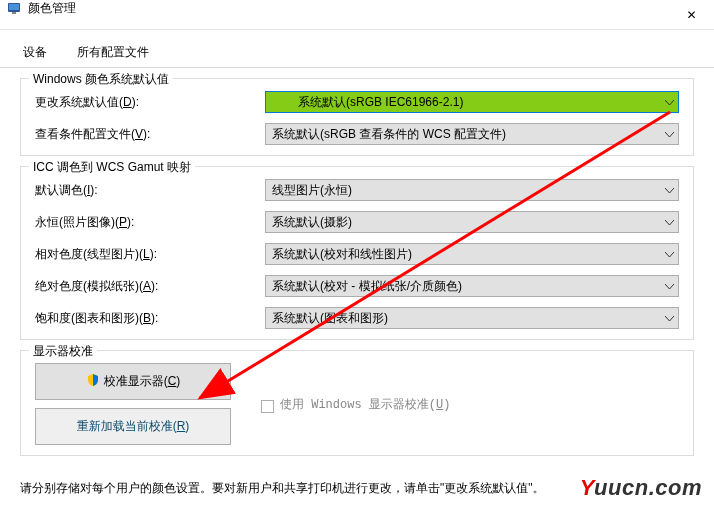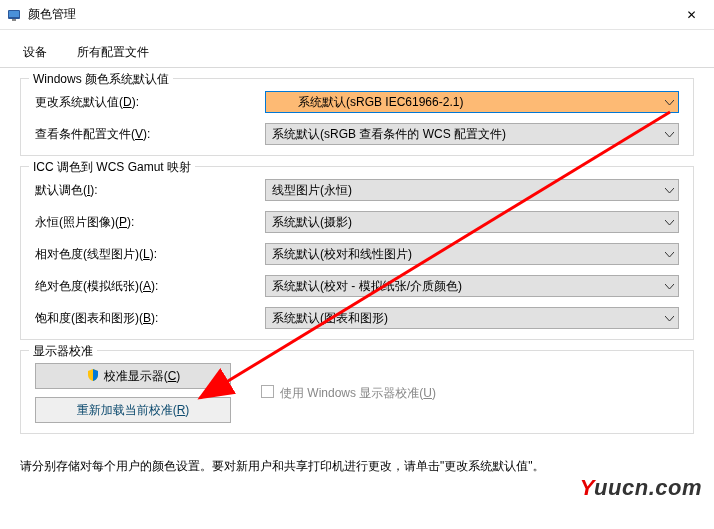--- a/index.html
+++ b/index.html
@@ -1,37 +1,37 @@
 <!DOCTYPE html>
 <html><head>
 <meta charset="utf-8">
 <style>
 * { box-sizing: border-box; margin: 0; padding: 0; }
 body { font-family: "Microsoft YaHei", "Segoe UI", sans-serif; font-size: 12px; background: #fff; color: #000; width: 714px; height: 529px; overflow: hidden; position: relative; }
-.titlebar { display: flex; align-items: center; height: 30px; padding: 0 0 0 6px; border-bottom: 1px solid #e5e5e5; }
+.titlebar { display: flex; height: 30px; padding: 0 0 0 6px; border-bottom: 1px solid #e5e5e5; }
 .titlebar .icon { width: 16px; height: 16px; margin-right: 6px; display: inline-flex; align-items: center; justify-content: center; }
 .titlebar .title { flex: 1; font-size: 12px; }
 .titlebar .close { width: 45px; height: 30px; display: flex; align-items: center; justify-content: center; cursor: pointer; }
 .tabs { display: flex; padding: 6px 8px 0 8px; border-bottom: 1px solid #d9d9d9; }
 .tab { padding: 6px 14px; font-size: 12px; cursor: pointer; border: 1px solid transparent; position: relative; top: 1px; }
 .tab.active { border: 1px solid #d9d9d9; border-bottom: 1px solid #fff; background: #fff; }
 .content { padding: 10px 20px 6px 20px; }
 .groupbox { border: 1px solid #dcdcdc; margin-bottom: 10px; padding: 12px 14px 10px 14px; position: relative; }
 .groupbox .legend { position: absolute; top: -8px; left: 8px; background: #fff; padding: 0 4px; font-size: 12px; }
 .row { display: flex; align-items: center; margin-bottom: 10px; }
 .row:last-child { margin-bottom: 0; }
 .row .label { width: 230px; font-size: 12px; }
 .row .label u { text-decoration: underline; }
 .select { flex: 1; height: 22px; border: 1px solid #adadad; background: #e1e1e1; font-size: 12px; padding: 0 20px 0 6px; position: relative; display: flex; align-items: center; cursor: pointer; }
-.select.highlight { background: #fdba74; border-color: #0078d7; padding-left: 32px; }
+.select.highlight { background: #84cc16; border-color: #0078d7; padding-left: 32px; }
 .select .chev { position: absolute; right: 4px; top: 50%; transform: translateY(-50%); }
 .calib-row { display: flex; align-items: center; gap: 30px; }
-.btn { width: 196px; height: 26px; border: 1px solid #adadad; background: #e1e1e1; font-size: 12px; display: flex; align-items: center; justify-content: center; cursor: pointer; gap: 4px; }
+.btn { width: 196px; height: 37px; border: 1px solid #adadad; background: #e1e1e1; font-size: 12px; display: flex; align-items: center; justify-content: center; cursor: pointer; gap: 4px; }
 .btn.disabled { color: #0c4a6e; background: #efefef; cursor: default; }
-.checkbox-row { display: flex; align-items: flex-start; gap: 6px; color: #888; }
+.checkbox-row { display: flex; align-items: flex-end; gap: 6px; color: #888; font-family: Liberation Mono, monospace; }
 .checkbox { width: 13px; height: 13px; border: 1px solid #adadad; background: #fff; }
 .footer-text { padding: 8px 20px 0 20px; font-size: 12px; }
 .watermark { position: absolute; right: 12px; bottom: 28px; font-size: 22px; font-weight: bold; font-style: italic; letter-spacing: 0.5px; }
 .watermark .y { color: #e60000; }
 .watermark .rest { color: #333; }
 svg.arrow { position: absolute; top: 0; left: 0; pointer-events: none; }
 </style>
 </head>
 <body>
 

